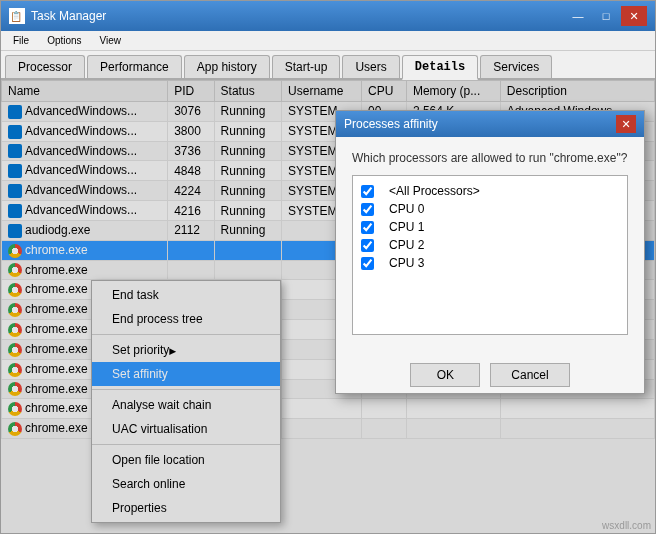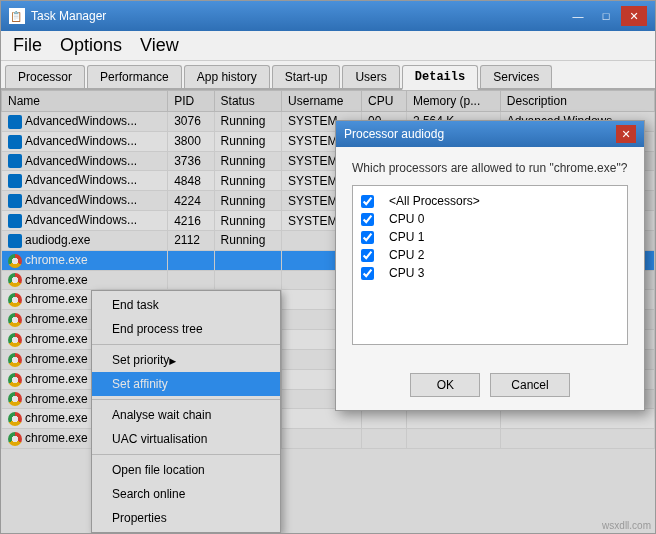--- a/index.html
+++ b/index.html
@@ -79,21 +79,21 @@
       border-bottom: 1px solid #ccc;
       padding: 2px 4px;
       display: flex;
       gap: 2px;
       flex-shrink: 0;
     }
 
     .menu-item {
       padding: 2px 8px;
       cursor: pointer;
-      font-size: 18px;
+      font-size: 10px;
     }
 
     
     .tab-bar {
       background: #f0f0f0;
       border-bottom: 2px solid #aaa;
       display: flex;
       padding: 4px 4px 0;
       flex-shrink: 0;
     }
@@ -285,21 +285,21 @@
     .check-item input[type="checkbox"] {
       width: 13px;
       height: 13px;
       cursor: pointer;
     }
 
     .dialog-footer {
       display: flex;
       justify-content: center;
       gap: 10px;
-      padding: 0 16px 13px;
+      padding: 0 16px 6px;
     }
 
     .dialog-btn {
       padding: 4px 20px;
       background: #e0e0e0;
       border: 1px solid #aaa;
       cursor: pointer;
       font-size: 12px;
       min-width: 70px;
     }
@@ -554,21 +554,21 @@
           <span>Search online</span>
         </div>
         <div class="ctx-item">
           <span>Properties</span>
         </div>
       </div>
 
     <div class="dialog-overlay">
       <div class="dialog">
         <div class="dialog-title-bar">
-          <span class="dialog-title">Processor audiodg</span>
+          <span class="dialog-title">Processes affinity</span>
           <button class="dialog-close">✕</button>
         </div>
         <div class="dialog-body">
           <div class="dialog-question">Which processors are allowed to run "chrome.exe"?</div>
           <div class="dialog-list" id="processor-list">
           <div class="check-item">
                 <input type="checkbox" checked="" style="">
                 <label>&lt;All Processors&gt;</label>
               </div>
               <div class="check-item">

